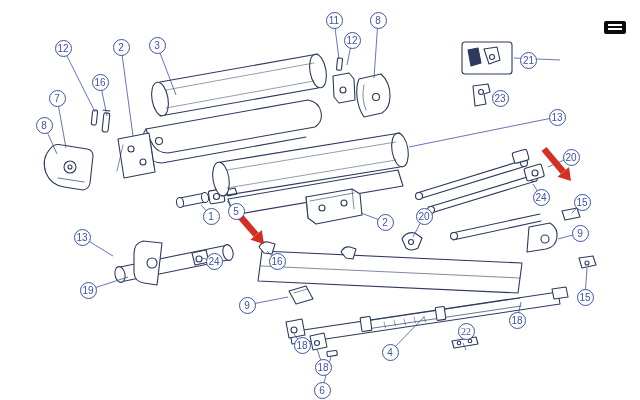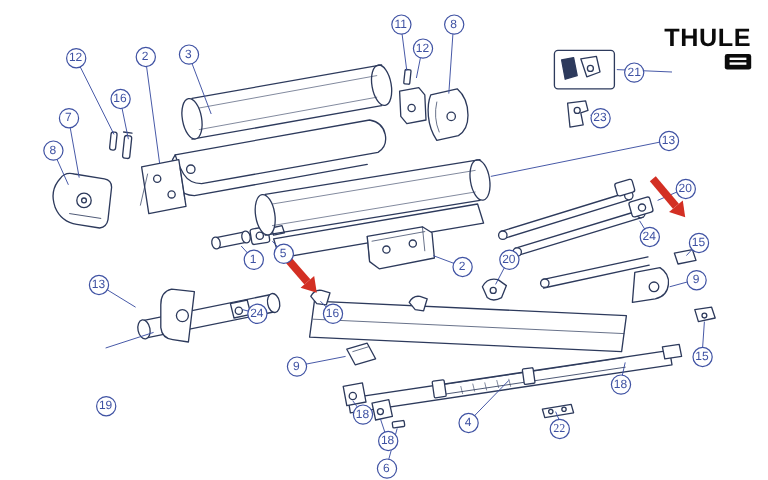--- a/index.html
+++ b/index.html
@@ -242,31 +242,30 @@
       <div class="callout" style="left: 532.5px; top: 188.5px;">24</div>
       <div class="callout" style="left: 573.5px; top: 193.5px;">15</div>
       <div class="callout" style="left: 571.5px; top: 224.5px;">9</div>
       <div class="callout" style="left: 202.5px; top: 207.5px;">1</div>
       <div class="callout" style="left: 227.5px; top: 202.5px;">5</div>
       <div class="callout" style="left: 376.5px; top: 213.5px;">2</div>
       <div class="callout" style="left: 415.5px; top: 207.5px;">20</div>
       <div class="callout" style="left: 205.5px; top: 252.5px;">24</div>
       <div class="callout" style="left: 268.5px; top: 252.5px;">16</div>
       <div class="callout" style="left: 73.5px; top: 228.5px;">13</div>
-      <div class="callout" style="left: 79.5px; top: 281.5px; margin-top: 48px;">19</div>
+      <div class="callout" style="left: 79.5px; top: 281.5px;">19</div>
       <div class="callout" style="left: 238.5px; top: 296.5px;">9</div>
       <div class="callout" style="left: 293.5px; top: 336.5px;">18</div>
       <div class="callout" style="left: 314.5px; top: 358.5px;">18</div>
       <div class="callout" style="left: 313.5px; top: 381.5px;">6</div>
       <div class="callout" style="left: 381.5px; top: 343.5px;">4</div>
-      <div class="callout" style="left: 457.5px; top: 349px; font-family: Liberation Serif, serif;">22</div>
+      <div class="callout" style="left: 457.5px; top: 323px; font-family: Liberation Serif, serif;">22</div>
       <div class="callout" style="left: 508.5px; top: 311.5px;">18</div>
       <div class="callout" style="left: 576.5px; top: 288.5px;">15</div>
     </div>
 
   <div class="logo">
-    <span class="word">THULE</span>
     <span class="badge">
         <i></i>
         <i></i>
       </span>
   </div>
 </div>
 
 </body></html>

